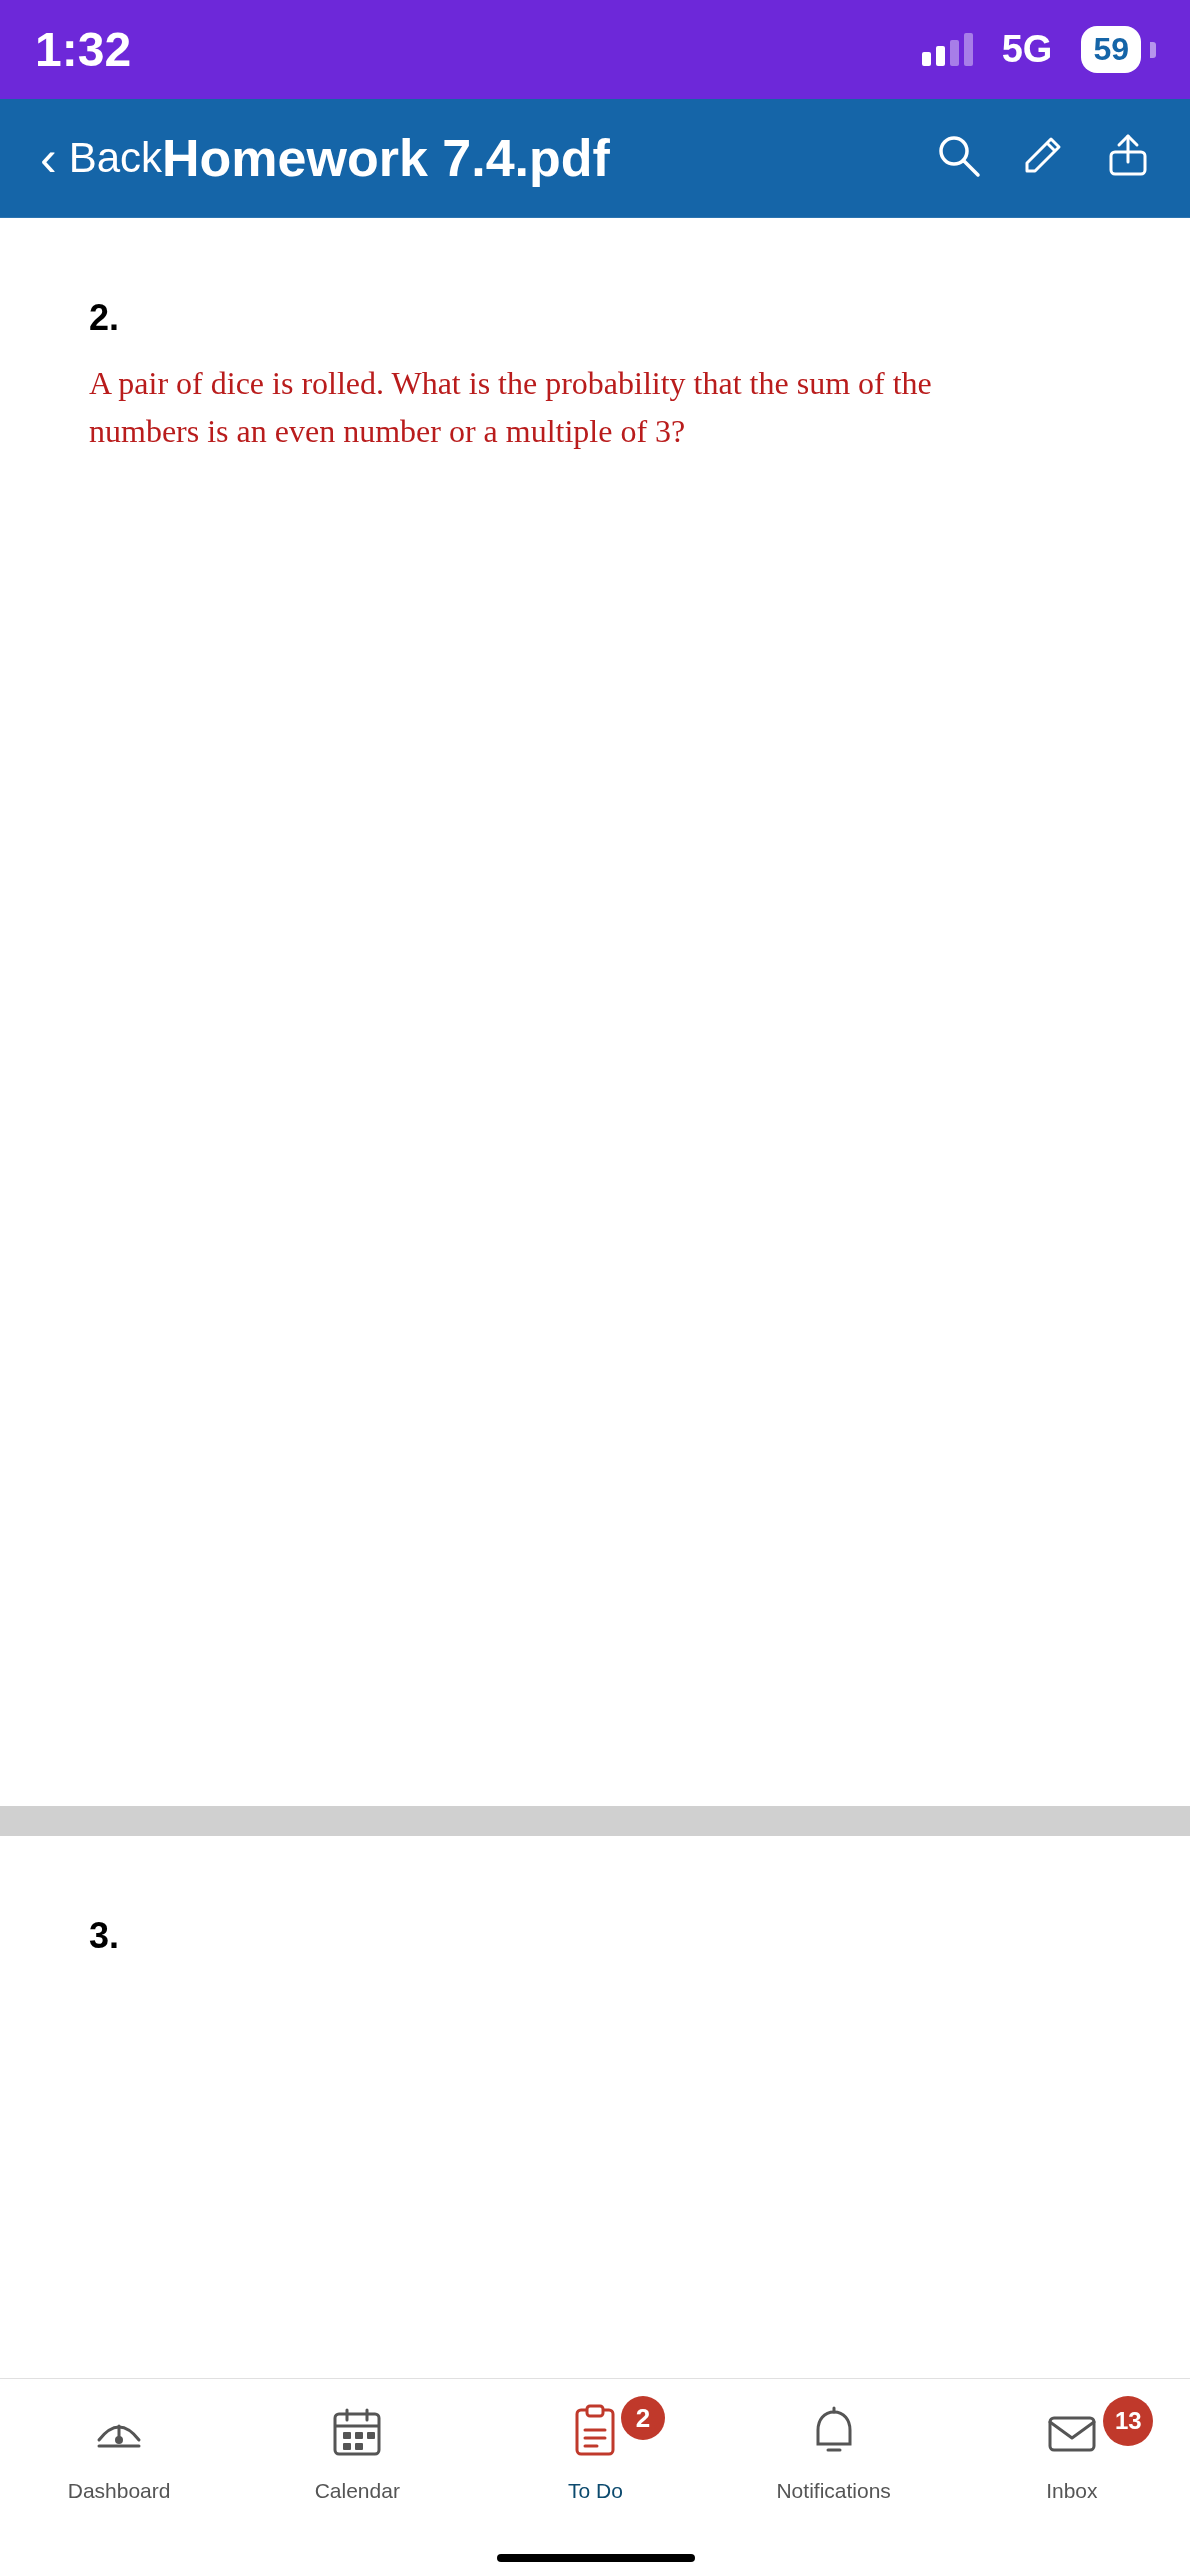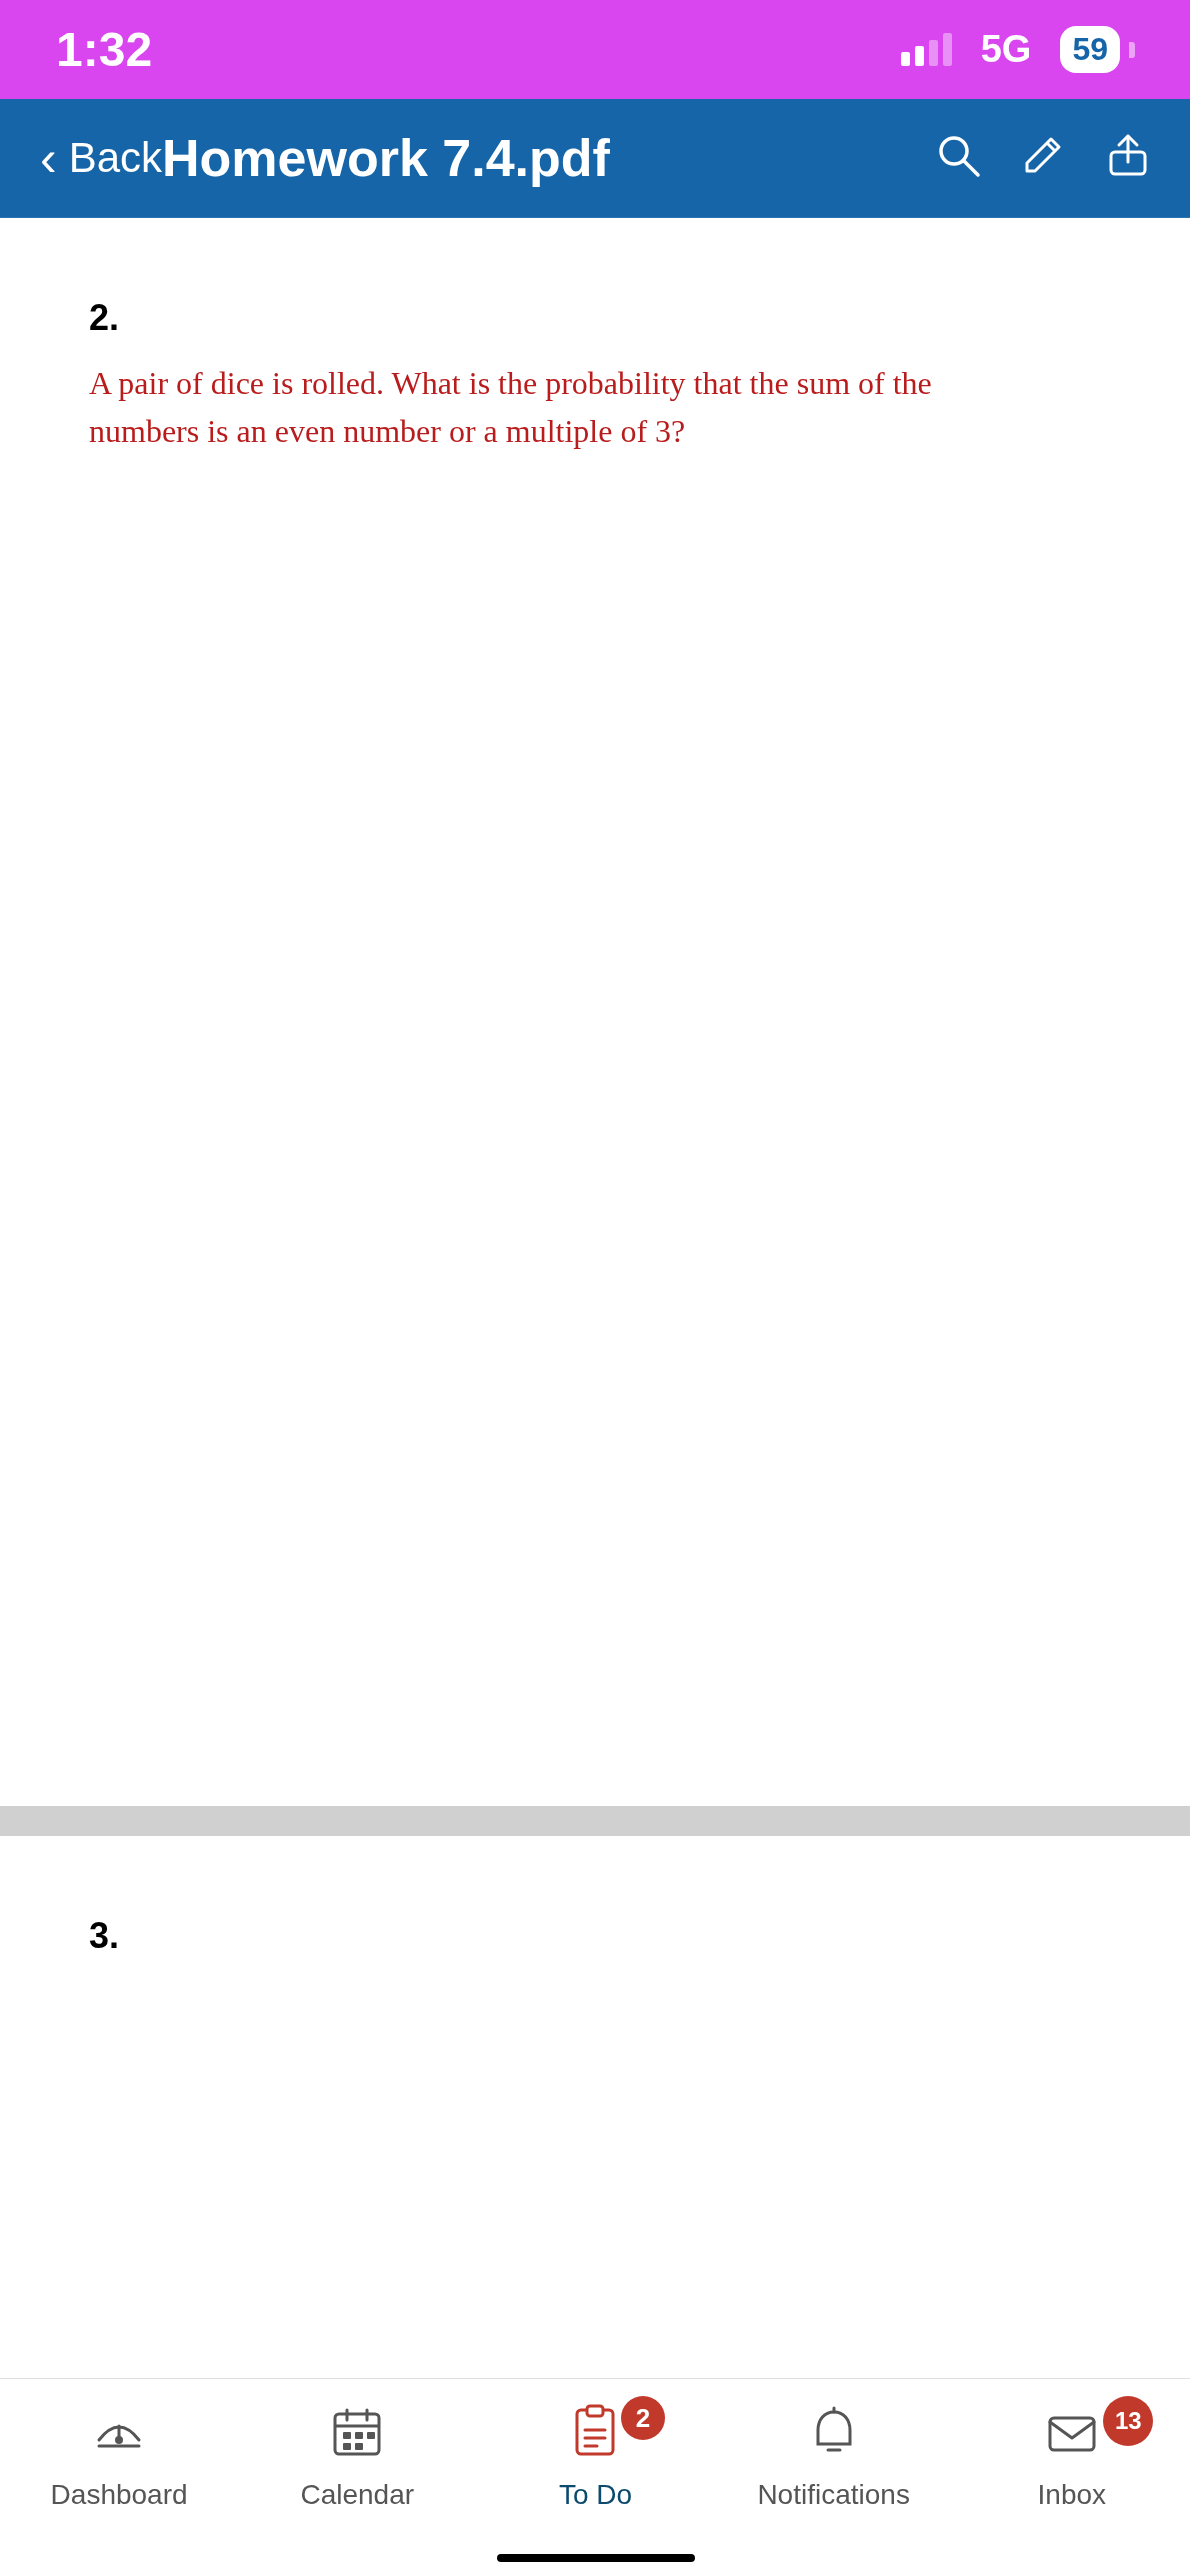--- a/index.html
+++ b/index.html
@@ -13,26 +13,26 @@
       width: 1191px;
       height: 2576px;
       font-family: -apple-system, BlinkMacSystemFont, 'Helvetica Neue', Arial, sans-serif;
       background: #fff;
       overflow: hidden;
       position: relative;
     }
 
     
     .status-bar {
-      background: #d946ef;
+      background: #6d28d9;
       height: 99px;
       display: flex;
       align-items: center;
       justify-content: space-between;
-      padding: 0 56px;
+      padding: 0 35px;
       color: white;
     }
 
     .status-time {
       font-size: 48px;
       font-weight: 600;
       color: white;
     }
 
     .status-right {
@@ -209,21 +209,21 @@
       font-size: 56px;
       color: #555;
       line-height: 1;
     }
 
     .tab-icon.active {
       color: #c0392b;
     }
 
     .tab-label {
-      font-size: 28px;
+      font-size: 21px;
       color: #555;
     }
 
     .tab-label.active {
       color: #0c4a6e;
       font-weight: 500;
     }
 
     .badge {
       position: absolute;

